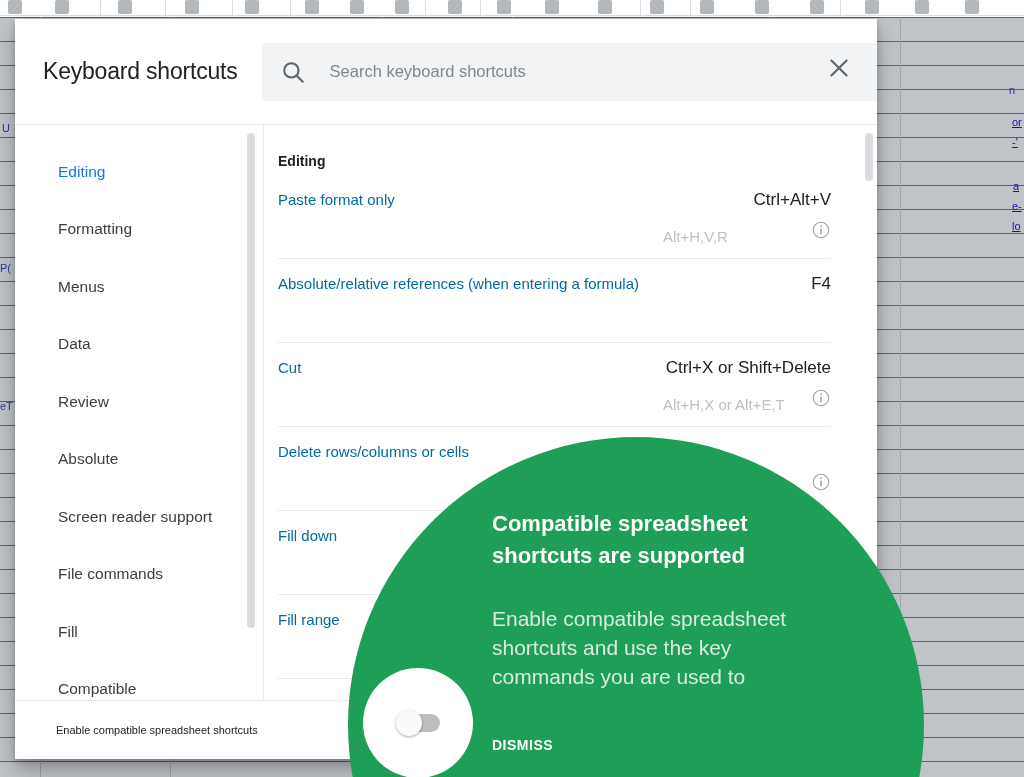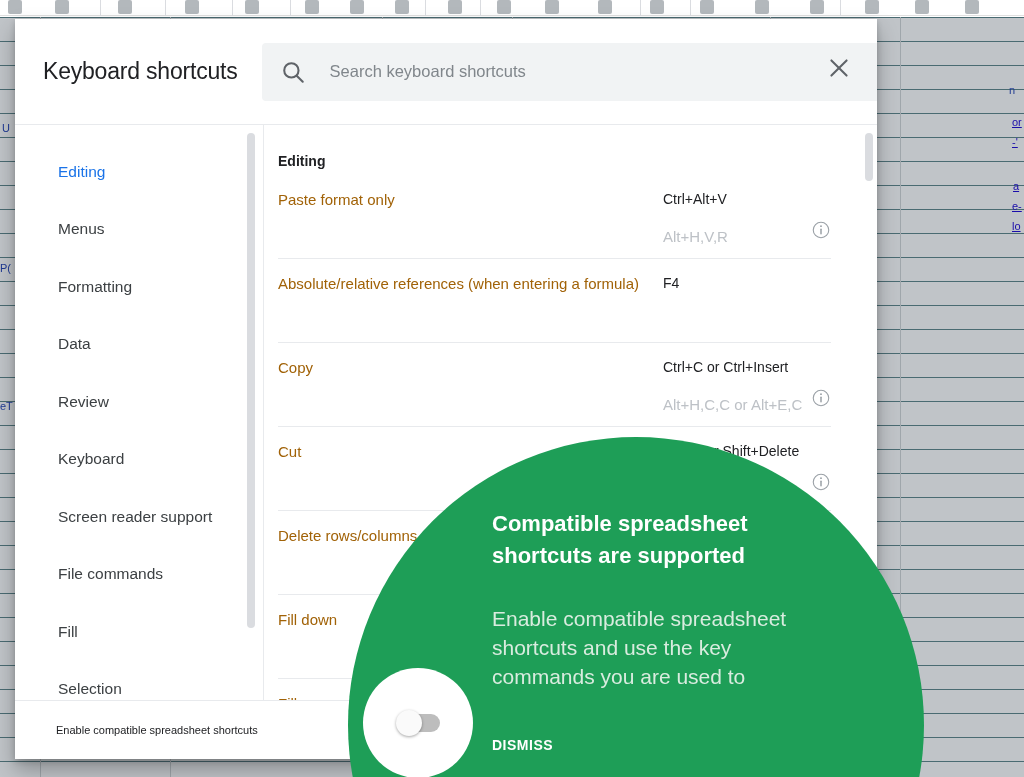--- a/index.html
+++ b/index.html
@@ -146,26 +146,26 @@
   }
   .row {
     display: flex;
     border-bottom: 1px solid #e8eaed;
     min-height: 84px;
     padding: 14px 0 10px 0;
     position: relative;
   }
   .row-name {
     flex: 0 0 385px;
-    font-size: 15px; color: #a16207;
+    font-size: 15px; color: #0369a1;
     line-height: 21px;
     padding-right: 12px;
   }
   .row-keys { flex: 1 1 auto; }
-  .key-main { font-size: 14px; color: #202124; line-height: 21px; }
+  .key-main { font-size: 17px; color: #202124; line-height: 21px; text-align: right; }
   .key-alt  { font-size: 15px; color: #bdc1c6; line-height: 21px; margin-top: 16px; }
   .info-icon {
     position: absolute; right: 0; bottom: 18px;
     width: 20px; height: 20px; cursor: pointer;
   }
   .content-scrollbar {
     position: absolute; right: 4px; top: 8px;
     width: 8px; height: 48px;
     background: #dadce0; border-radius: 4px;
   }
@@ -354,45 +354,45 @@
   </div>
 
   <div class="dlg-body">
 
     <div class="sidebar">
       <div id="sidebar-host">
           <div class="side-item active">
             <span>Editing</span>
           </div>
           <div class="side-item">
+            <span>Formatting</span>
+          </div>
+          <div class="side-item">
             <span>Menus</span>
           </div>
           <div class="side-item">
-            <span>Formatting</span>
-          </div>
-          <div class="side-item">
             <span>Data</span>
           </div>
           <div class="side-item">
             <span>Review</span>
           </div>
           <div class="side-item">
-            <span>Keyboard</span>
+            <span>Absolute</span>
           </div>
           <div class="side-item">
             <span>Screen reader support</span>
           </div>
           <div class="side-item">
             <span>File commands</span>
           </div>
           <div class="side-item">
             <span>Fill</span>
           </div>
           <div class="side-item">
-            <span>Selection</span>
+            <span>Compatible</span>
           </div>
         </div>
       <div class="side-scrollbar"></div>
     </div>
 
     <div class="content">
       <div class="content-inner">
         <div class="sec-title">Editing</div>
         <div id="rows-host">
             <div class="row">
@@ -407,66 +407,54 @@
                   <rect x="11.1" y="10.3" width="1.8" height="7" rx=".9" fill="#9aa0a6"></rect>
                 </svg></span>
             </div>
             <div class="row">
               <div class="row-name">Absolute/relative references (when entering a formula)</div>
               <div class="row-keys">
                 <div class="key-main">F4</div>
               </div>
             </div>
             <div class="row">
-              <div class="row-name">Copy</div>
-              <div class="row-keys">
-                <div class="key-main">Ctrl+C or Ctrl+Insert</div>
-                <div class="key-alt">Alt+H,C,C or Alt+E,C</div>
+              <div class="row-name">Cut</div>
+              <div class="row-keys">
+                <div class="key-main">Ctrl+X or Shift+Delete</div>
+                <div class="key-alt">Alt+H,X or Alt+E,T</div>
               </div>
               <span class="info-icon"><svg viewBox="0 0 24 24" width="20" height="20">
                   <circle cx="12" cy="12" r="9.3" fill="none" stroke="#9aa0a6" stroke-width="1.3"></circle>
                   <circle cx="12" cy="7.4" r="1.1" fill="#9aa0a6"></circle>
                   <rect x="11.1" y="10.3" width="1.8" height="7" rx=".9" fill="#9aa0a6"></rect>
                 </svg></span>
             </div>
             <div class="row">
-              <div class="row-name">Cut</div>
-              <div class="row-keys">
-                <div class="key-main">Ctrl+X or Shift+Delete</div>
-                <div class="key-alt">Alt+H,X or Alt+E,T</div>
+              <div class="row-name">Delete rows/columns or cells</div>
+              <div class="row-keys">
+                <div class="key-main"></div>
               </div>
               <span class="info-icon"><svg viewBox="0 0 24 24" width="20" height="20">
                   <circle cx="12" cy="12" r="9.3" fill="none" stroke="#9aa0a6" stroke-width="1.3"></circle>
                   <circle cx="12" cy="7.4" r="1.1" fill="#9aa0a6"></circle>
                   <rect x="11.1" y="10.3" width="1.8" height="7" rx=".9" fill="#9aa0a6"></rect>
                 </svg></span>
             </div>
             <div class="row">
-              <div class="row-name">Delete rows/columns or cells</div>
+              <div class="row-name">Fill down</div>
               <div class="row-keys">
                 <div class="key-main"></div>
               </div>
               <span class="info-icon"><svg viewBox="0 0 24 24" width="20" height="20">
                   <circle cx="12" cy="12" r="9.3" fill="none" stroke="#9aa0a6" stroke-width="1.3"></circle>
                   <circle cx="12" cy="7.4" r="1.1" fill="#9aa0a6"></circle>
                   <rect x="11.1" y="10.3" width="1.8" height="7" rx=".9" fill="#9aa0a6"></rect>
                 </svg></span>
             </div>
             <div class="row">
-              <div class="row-name">Fill down</div>
-              <div class="row-keys">
-                <div class="key-main"></div>
-              </div>
-              <span class="info-icon"><svg viewBox="0 0 24 24" width="20" height="20">
-                  <circle cx="12" cy="12" r="9.3" fill="none" stroke="#9aa0a6" stroke-width="1.3"></circle>
-                  <circle cx="12" cy="7.4" r="1.1" fill="#9aa0a6"></circle>
-                  <rect x="11.1" y="10.3" width="1.8" height="7" rx=".9" fill="#9aa0a6"></rect>
-                </svg></span>
-            </div>
-            <div class="row">
               <div class="row-name">Fill range</div>
               <div class="row-keys">
                 <div class="key-main"></div>
               </div>
             </div>
           </div>
       </div>
       <div class="content-scrollbar"></div>
     </div>
   </div>

